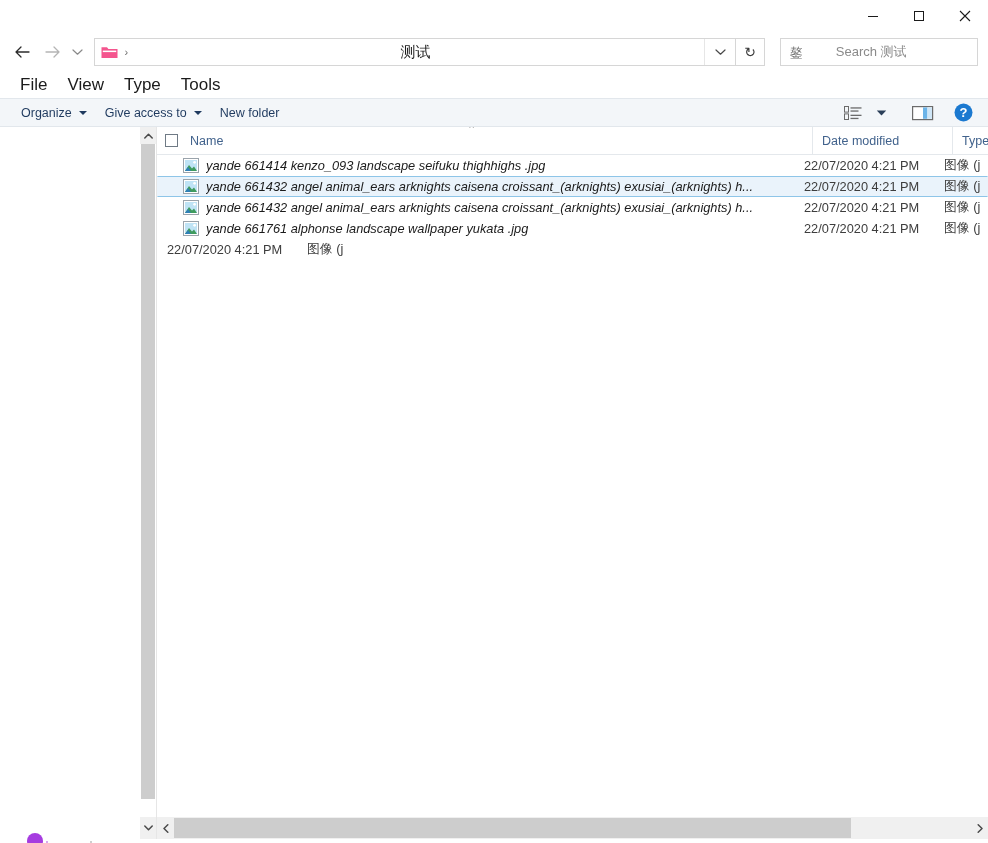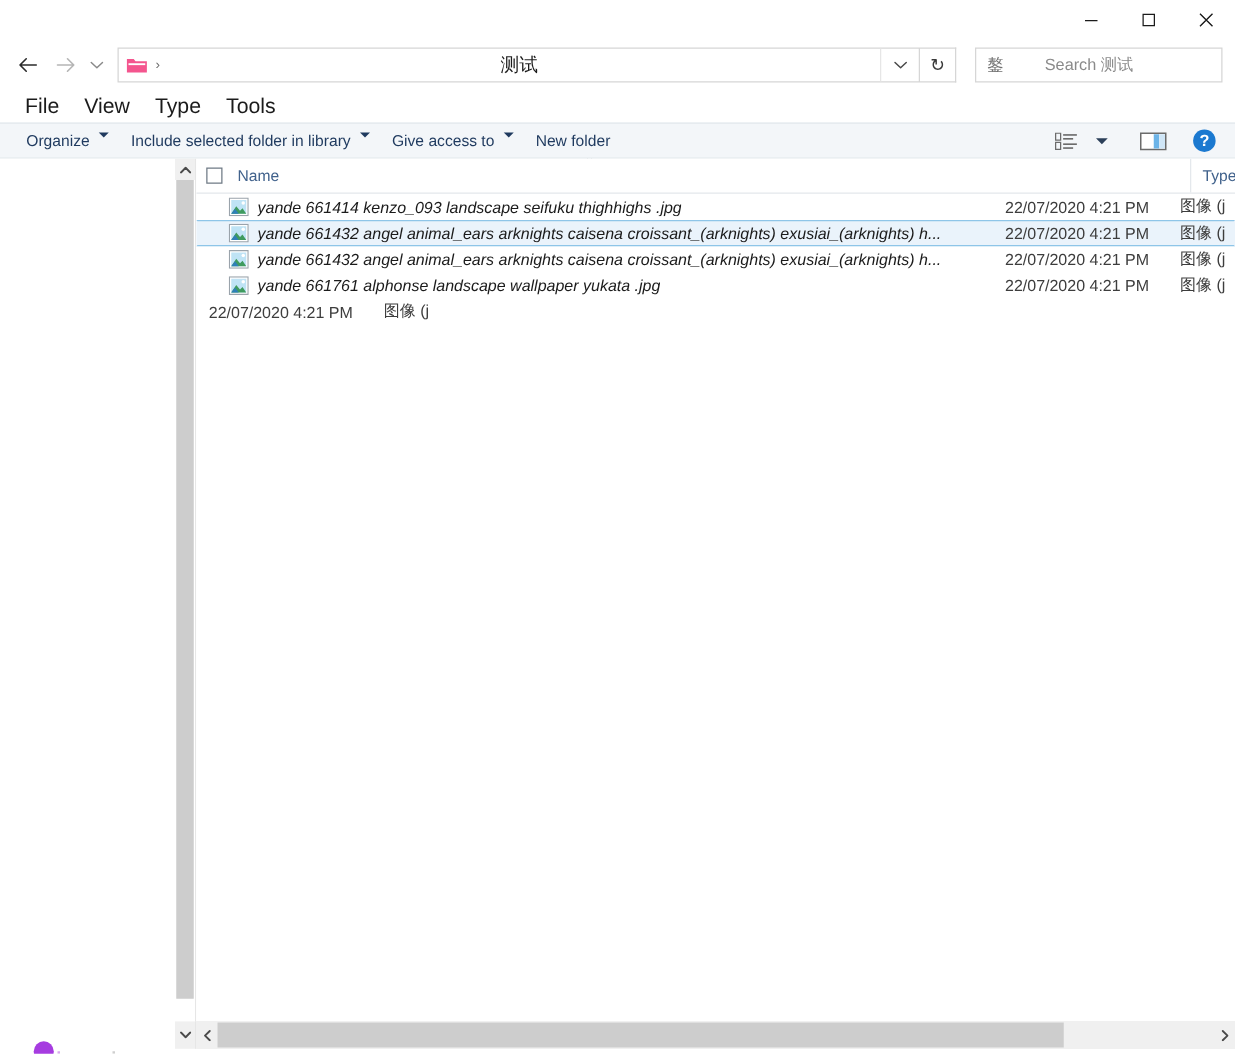--- a/index.html
+++ b/index.html
@@ -159,20 +159,21 @@
     background: #f3f6f9;
     border-top: 1px solid #e2e7ec;
     border-bottom: 1px solid #e2e7ec;
     display: flex;
     align-items: center;
     padding-left: 12px;
     box-sizing: border-box;
   }
   .cmd {
     display: flex;
+    align-items: center;
     gap: 7px;
     padding: 3px 9px;
     font-size: 12.5px;
     color: #1f3a5f;
     border-radius: 2px;
     white-space: nowrap;
   }
   .cmd .caret {
     width: 0; height: 0;
     border-left: 4px solid transparent;
@@ -471,24 +472,20 @@
   <div class="menuitem">Type</div>
   <div class="menuitem">Tools</div>
 </div>
 
 <div class="cmdbar">
   <div class="cmd">
     <span>Organize</span>
     <span class="caret"></span>
   </div>
   <div class="cmd">
-    <span>Include selected folder in library</span>
-    <span class="caret"></span>
-  </div>
-  <div class="cmd">
     <span>Give access to</span>
     <span class="caret"></span>
   </div>
   <div class="cmd">
     <span>New folder</span>
   </div>
 
   <div class="cmdspacer"></div>
 
   <div class="cmdright">
@@ -540,20 +537,23 @@
     </div>
   </div>
 
   <div class="filelist">
 
     <div class="colhead">
       <div class="col-name">
         <span class="hdr-check"></span>
         <span>Name</span>
         <span class="sortmark">⌃</span>
+      </div>
+      <div class="col-date">
+        <span>Date modified</span>
       </div>
       <div class="col-type">
         <span>Type</span>
       </div>
     </div>
 
     <div class="rows">
 
       <div class="row">
         <div class="cell-name">

